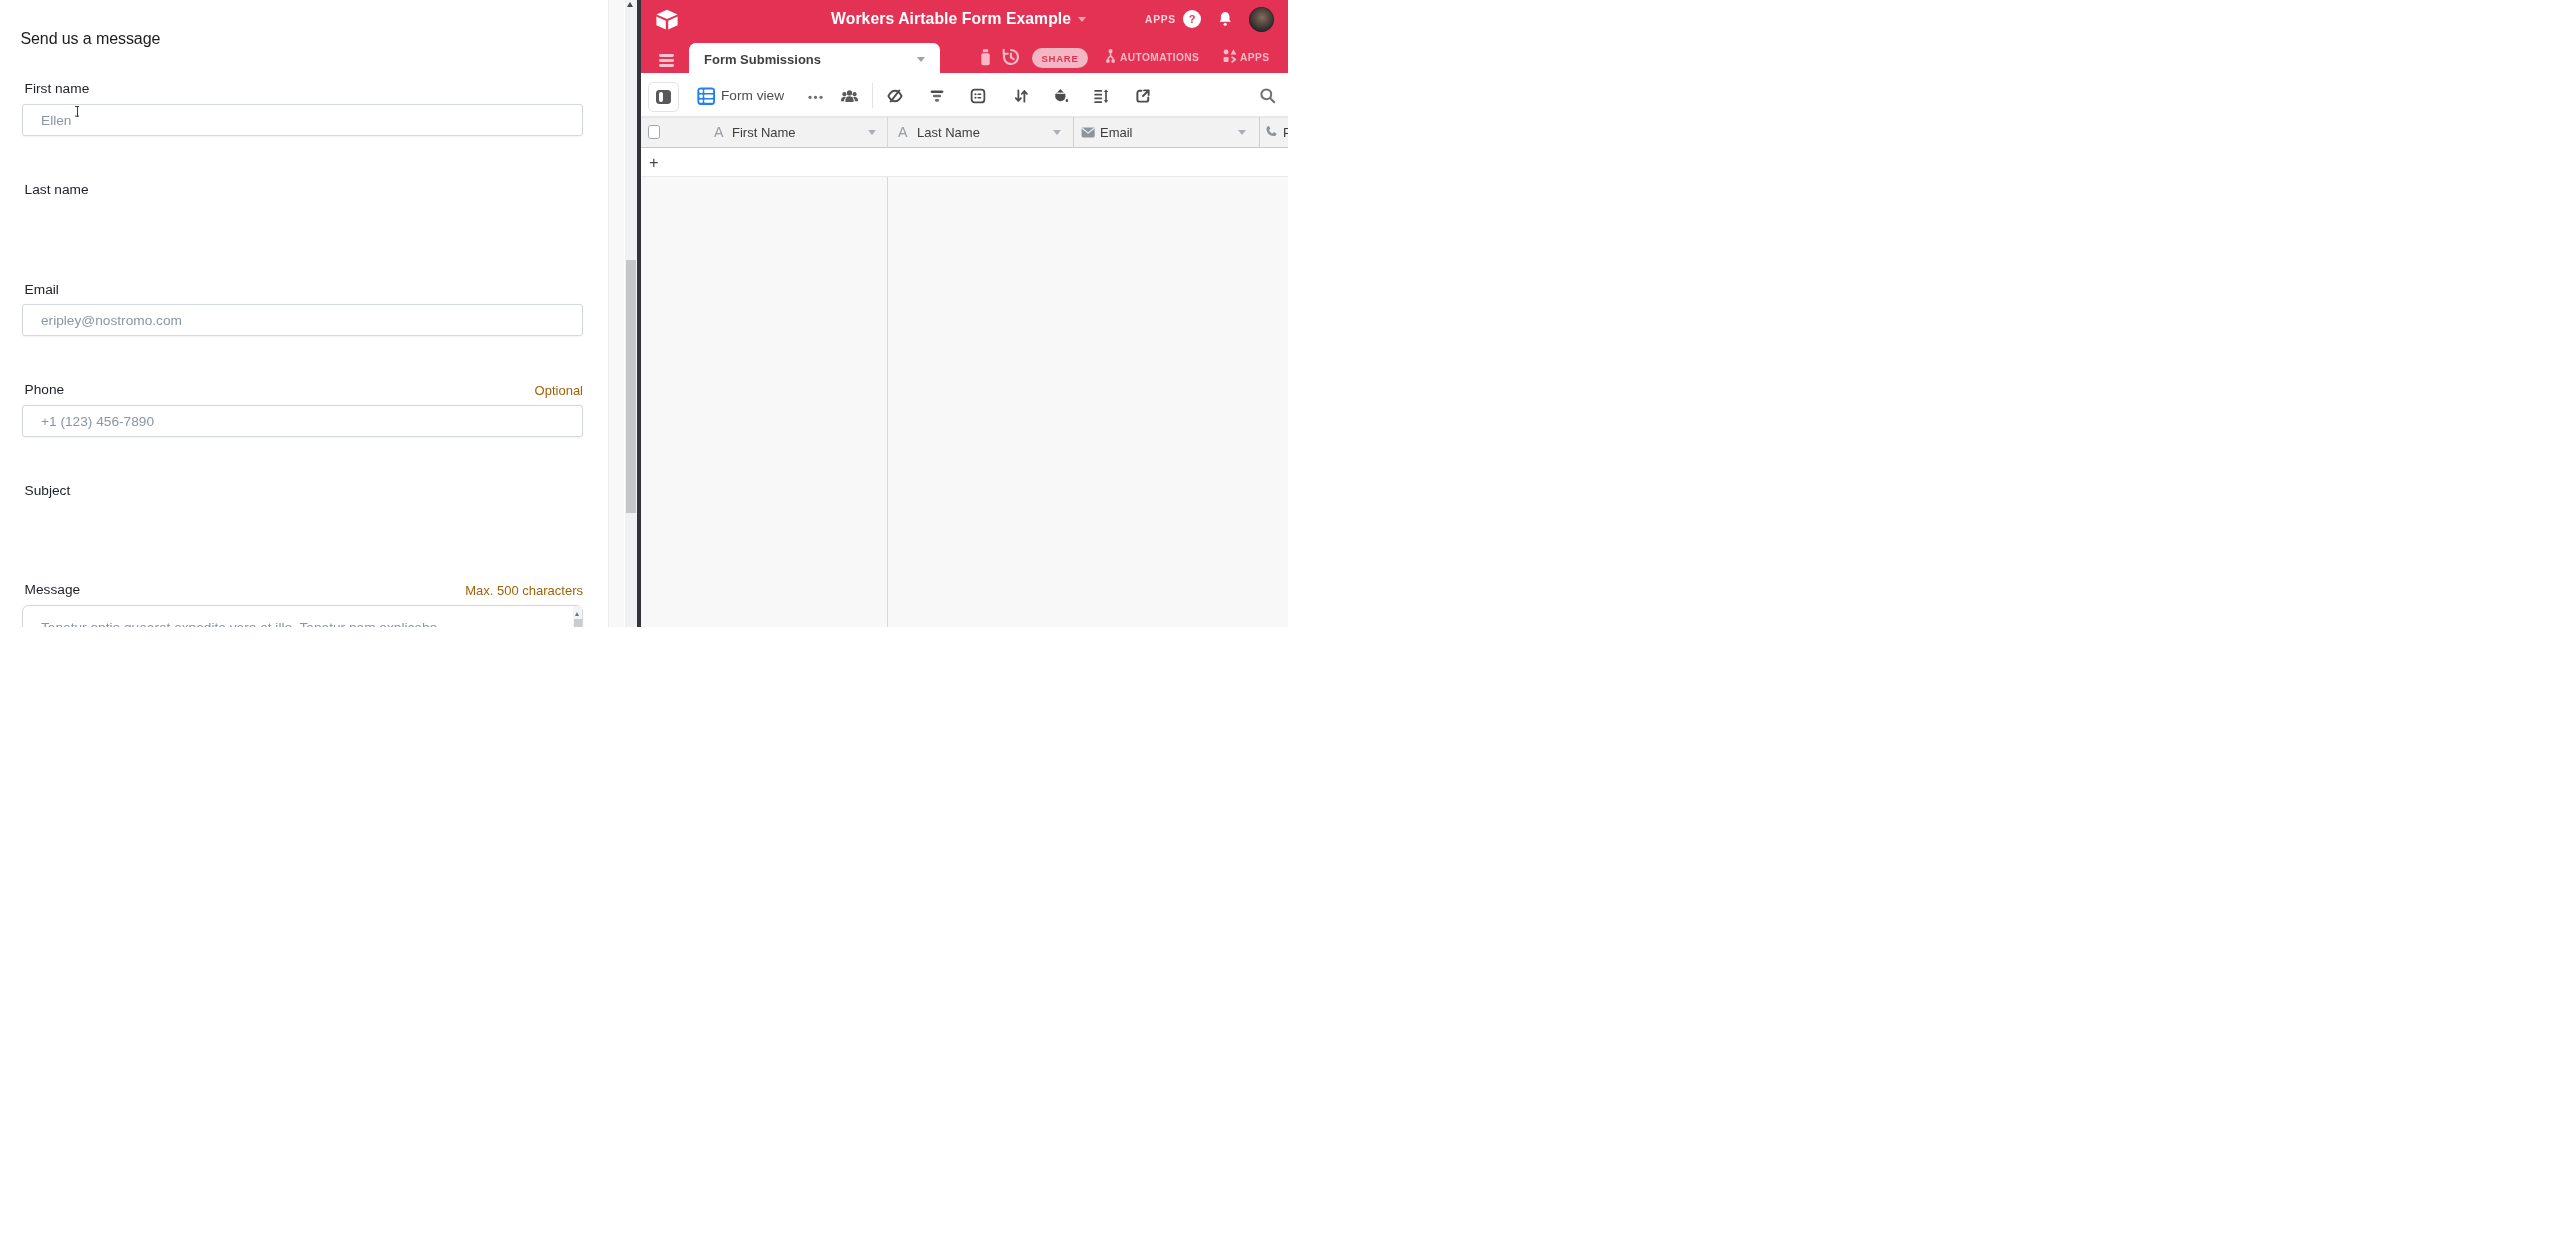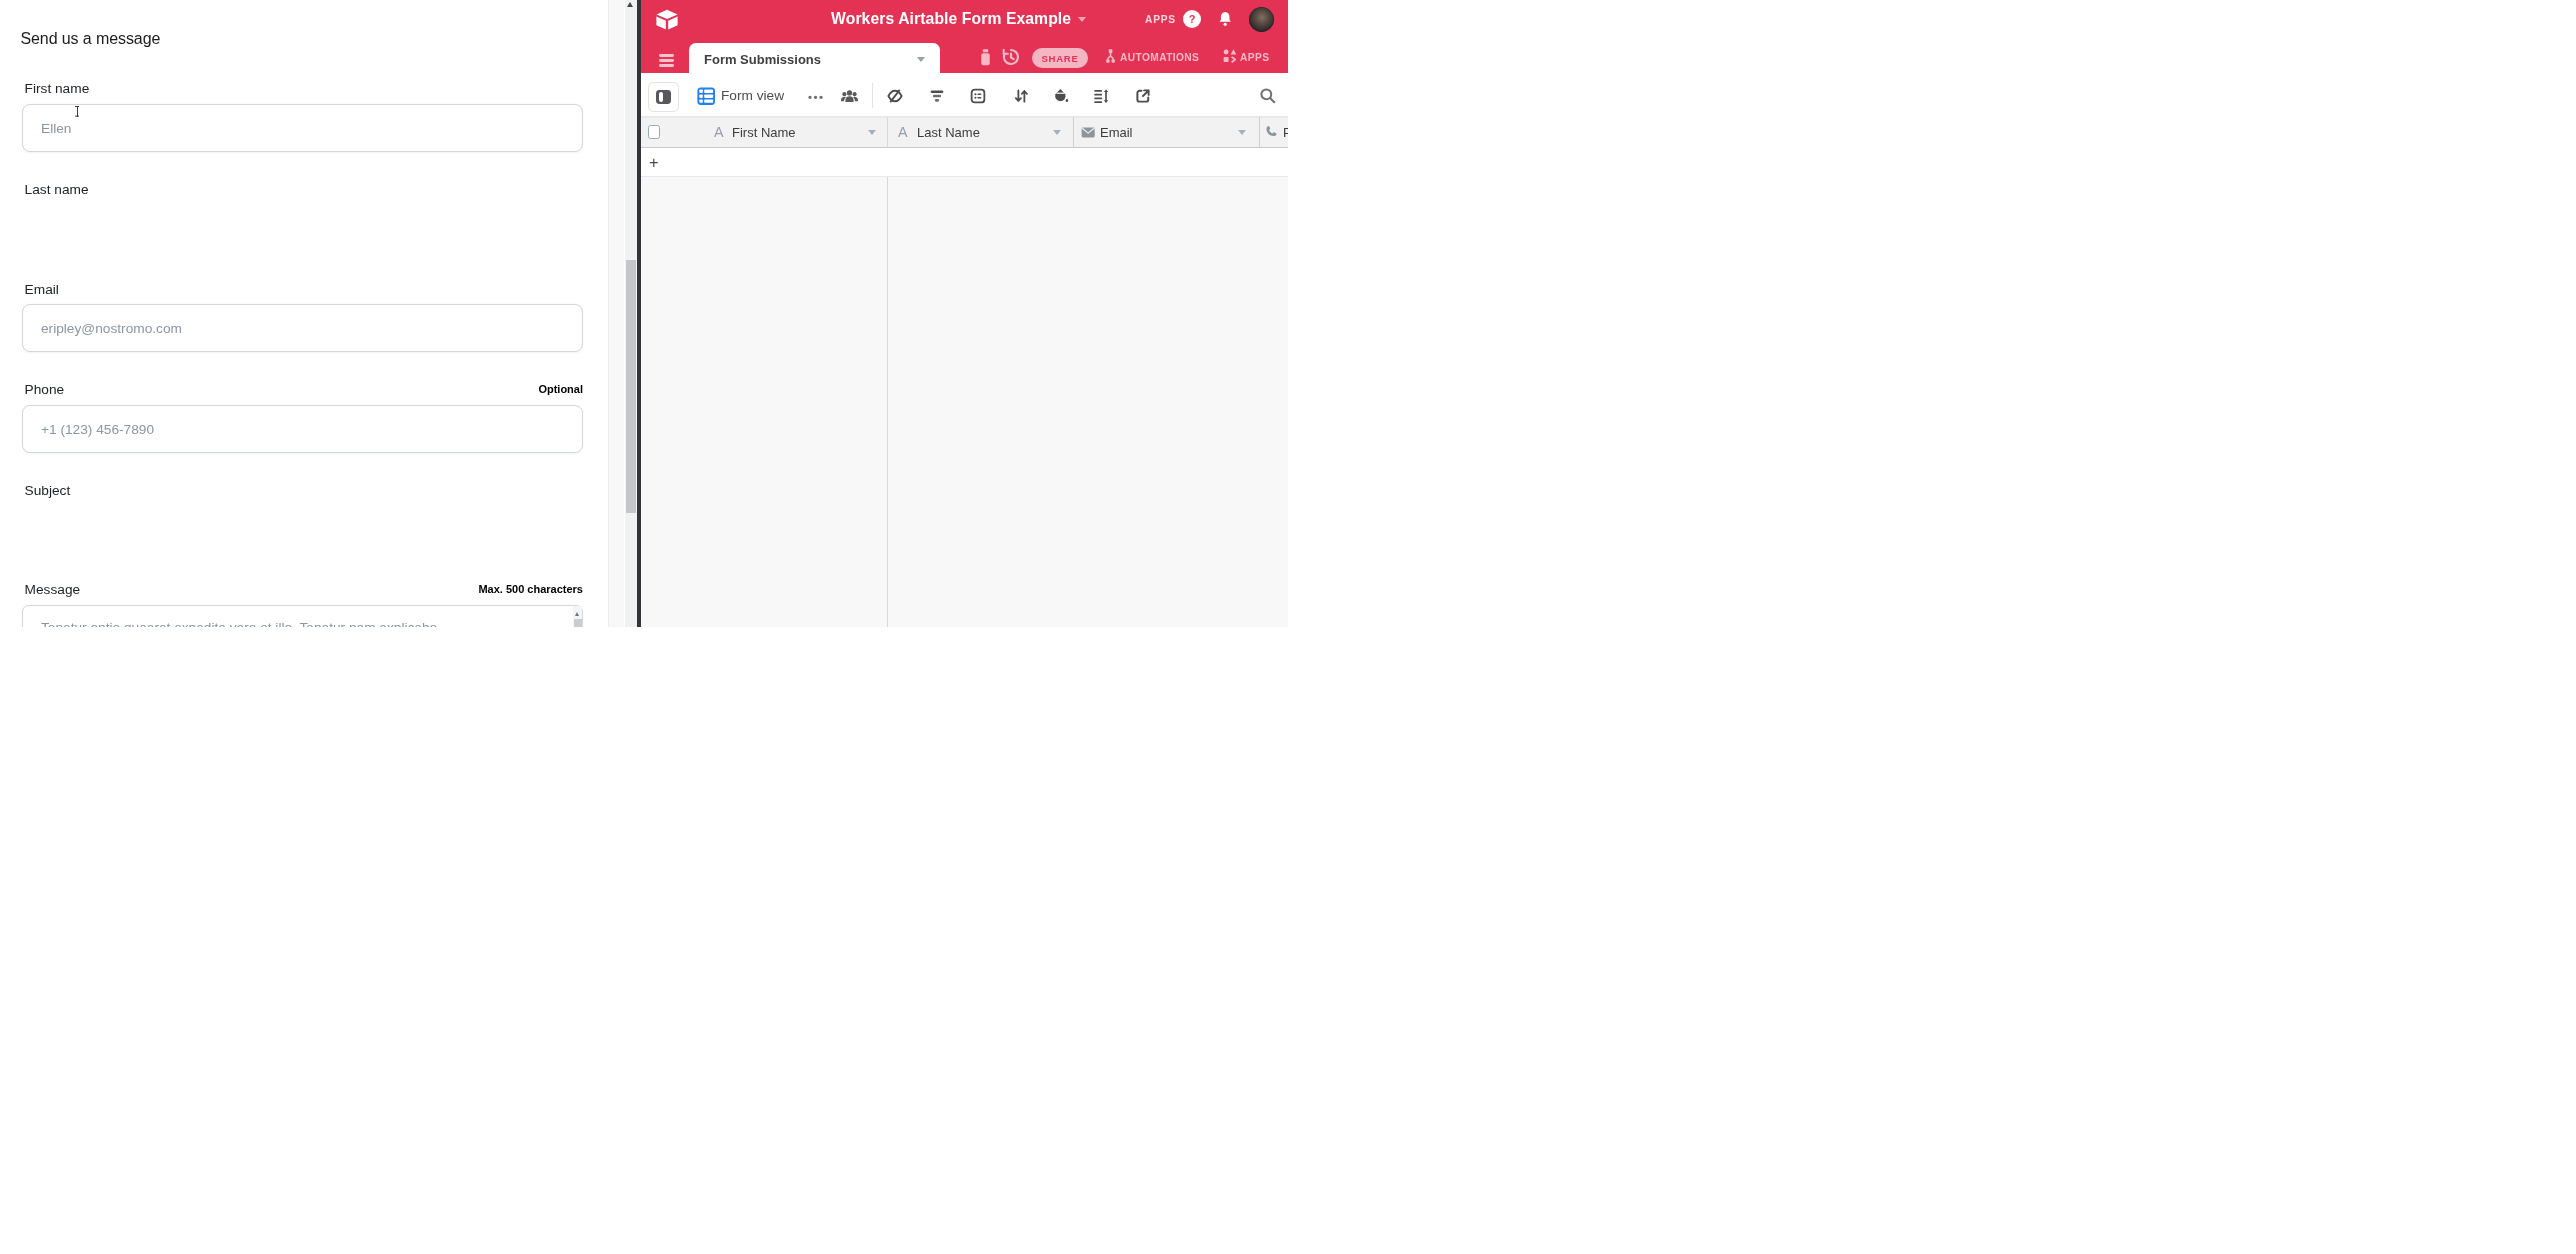--- a/index.html
+++ b/index.html
@@ -4,24 +4,24 @@
 <style>
   * { margin:0; padding:0; box-sizing:border-box; }
   html,body { width:1288px; height:627px; overflow:hidden; }
   body { position:relative; font-family:"Liberation Sans", sans-serif; background:#fff; }
   .abs { position:absolute; }
 
   
   #form-window { left:0; top:0; width:637px; height:627px; background:#fff; }
   .form-heading { left:20.5px; top:30px; font-size:16px; font-weight:500; color:#1c1c1e; letter-spacing:-0.1px; }
   .f-label { font-size:13.7px; font-weight:500; color:#20242a; }
-  .f-note  { font-size:11px; font-weight:700; color:#000000; }
+  .f-note  { font-size:13px; font-weight:400; color:#a16207; }
   .f-input {
-    left:22px; width:561px; height:48px; background:#fff;
-    border:0.7px solid #d3d8dd; border-radius:8px;
+    left:22px; width:561px; height:32px; background:#fff;
+    border:0.7px solid #d3d8dd; border-radius:3px;
     box-shadow:0 0.7px 2px rgba(20,30,40,.06);
     font-family:"Liberation Sans",sans-serif;
     font-size:13.7px; color:#343a42; padding:0 18px; outline:none;
   }
   .f-input::placeholder, .f-textarea::placeholder { color:#8b95a3; opacity:1; }
   .f-textarea {
     left:22px; width:561px; height:89px; background:#fff;
     border:0.7px solid #d3d8dd; border-radius:6.8px;
     box-shadow:0 0.7px 2px rgba(20,30,40,.06);
     font-family:"Liberation Sans",sans-serif;

